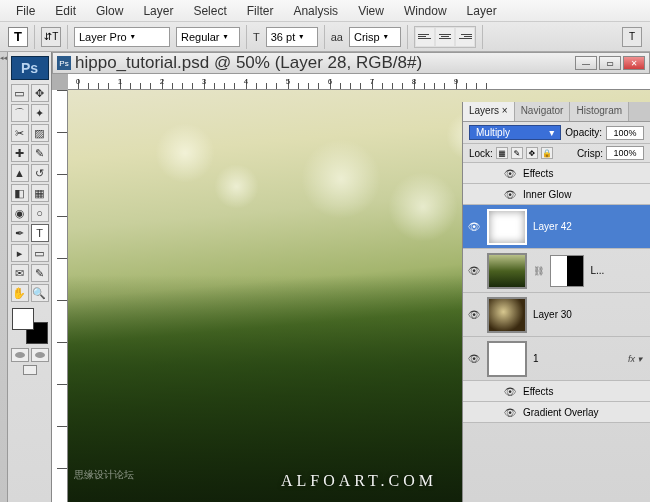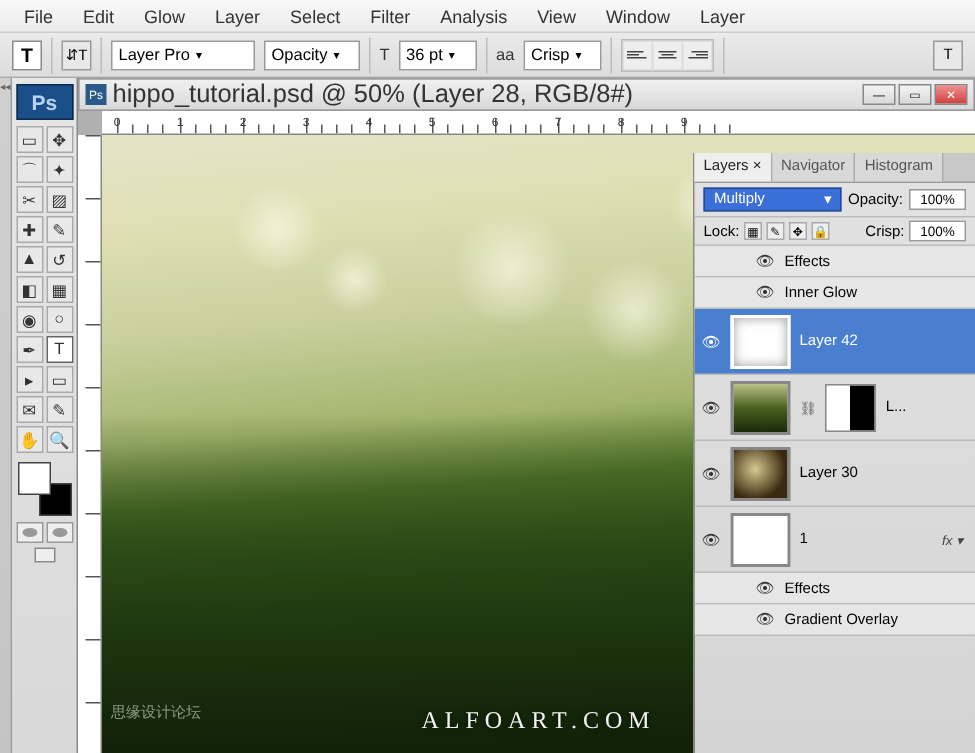--- a/index.html
+++ b/index.html
@@ -104,21 +104,21 @@
   <span>Window</span>
   <span>Layer</span>
 </div>
 
 <div class="optionsbar">
   <div class="tool-preset">T</div>
   <div class="divider-v"></div>
   <div class="toggle-btn">⇵T</div>
   <div class="divider-v"></div>
   <div class="dropdown" style="width:96px">Layer Pro</div>
-  <div class="dropdown" style="width:64px">Opacity</div>
+  <div class="dropdown" style="width:64px">Regular</div>
   <div class="divider-v"></div>
   <span class="aa-label">T</span>
   <div class="dropdown" style="width:52px">36 pt</div>
   <div class="divider-v"></div>
   <span class="aa-label">aa</span>
   <div class="dropdown" style="width:52px">Crisp</div>
   <div class="divider-v"></div>
   <div class="align-group">
     <div class="align-btn">
         <span style="width:80%"></span>

